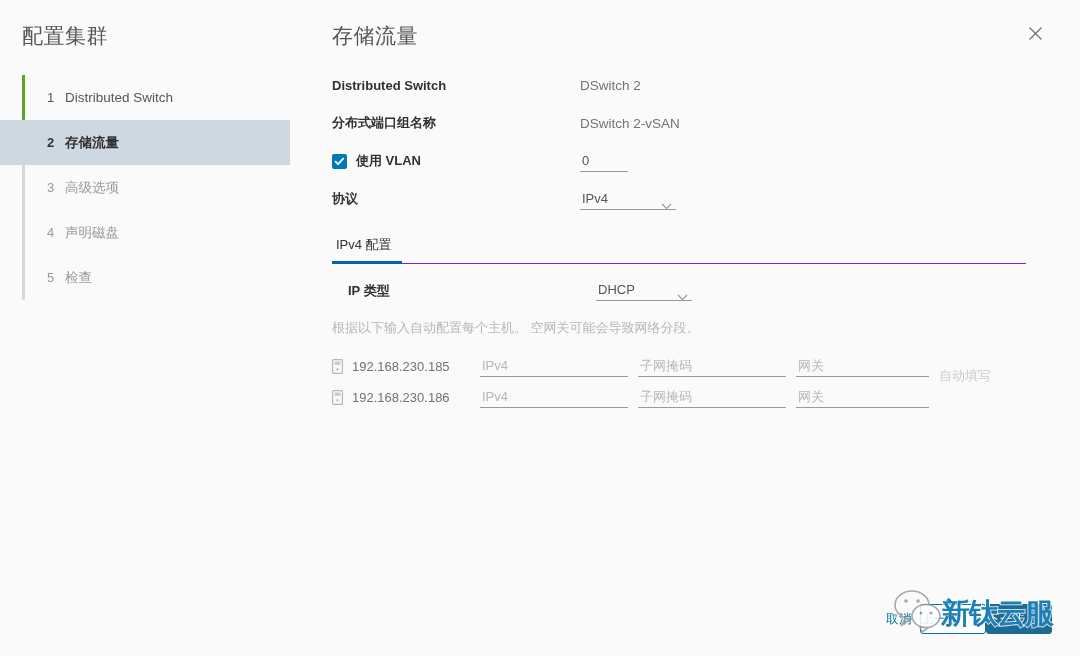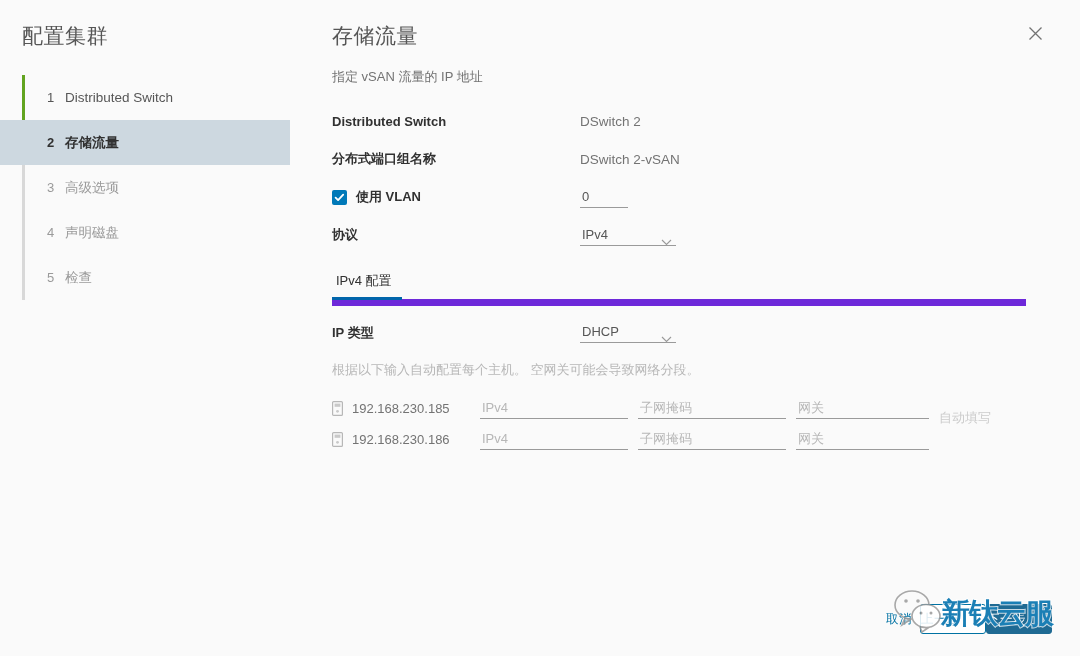--- a/index.html
+++ b/index.html
@@ -206,41 +206,42 @@
     right: 4px;
     top: 7px;
     pointer-events: none;
   }
 
   
   .tabs {
     margin-top: 14px;
     display: flex;
     align-items: flex-end;
-    border-bottom: 7px solid #6d28d9;
+    border-bottom: 1px solid #6d28d9;
     width: 694px;
   }
   .tab {
     font-size: 13px;
     color: #565656;
     padding: 4px 10px 7px 4px;
     border-bottom: 3px solid transparent;
     margin-bottom: -1px;
     cursor: pointer;
   }
   .tab.active {
     color: #313131;
     border-bottom-color: #0065ab;
     font-weight: 400;
   }
 
   .iptype-row {
     display: flex;
     align-items: center;
     margin-top: 16px;
+    margin-left: 16px;
   }
   .hint {
     font-size: 13px;
     color: #b7b7b7;
     margin-top: 18px;
   }
 
   
   .host-table {
     margin-top: 14px;
@@ -376,21 +377,20 @@
 
     <div class="panel-head">
       <div class="panel-title">存储流量</div>
       <div class="close-btn">
         <svg width="15" height="15" viewBox="0 0 15 15" aria-hidden="true">
           <path d="M1.5 1.5 L13.5 13.5 M13.5 1.5 L1.5 13.5" stroke="#737373" stroke-width="1.3" fill="none"></path>
         </svg>
       </div>
     </div>
 
-    <div class="panel-subtitle">指定 vSAN 流量的 IP 地址</div>
 
     <div class="form">
 
       <div class="form-row">
         <div class="form-label">Distributed Switch</div>
         <div class="form-value">DSwitch 2</div>
       </div>
 
       <div class="form-row">
         <div class="form-label">分布式端口组名称</div>

